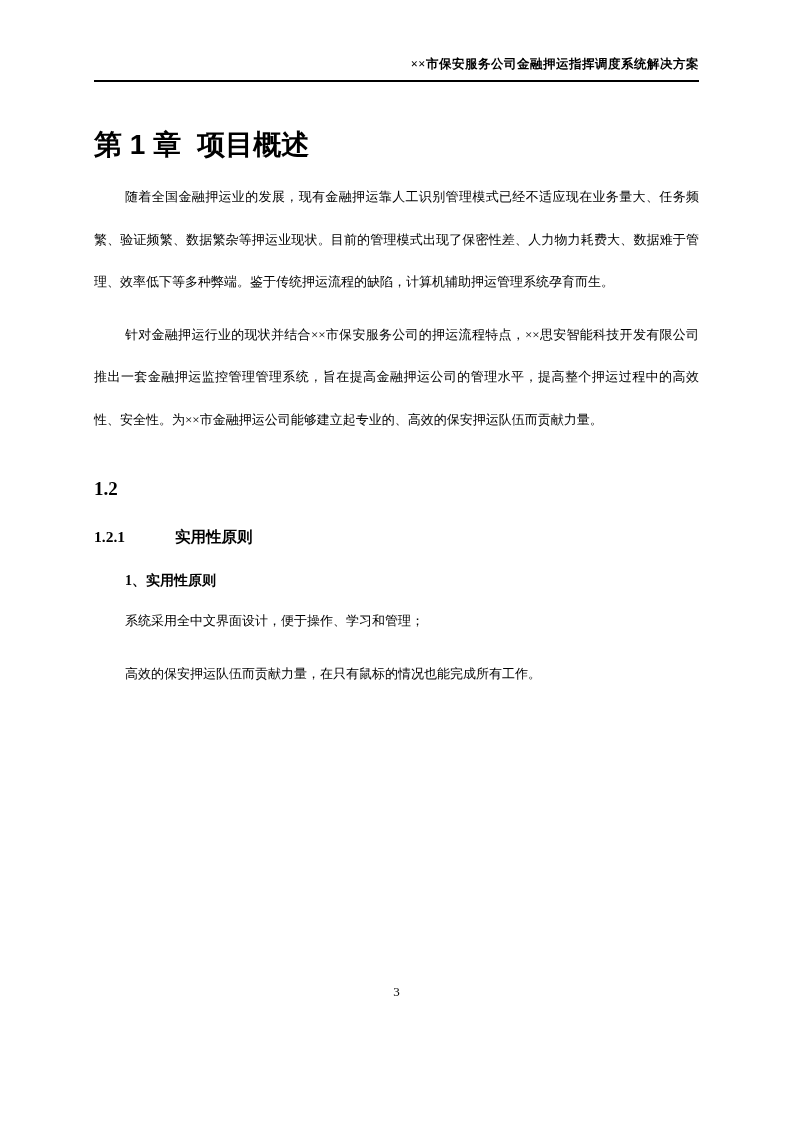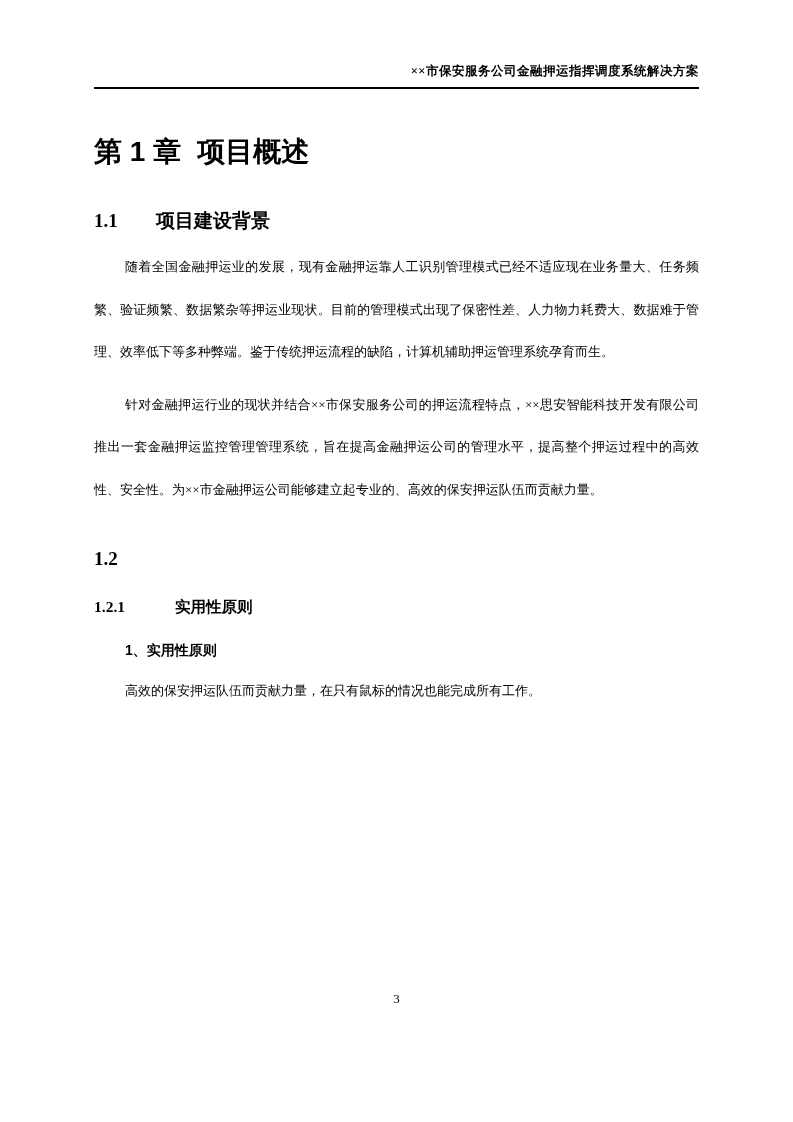--- a/index.html
+++ b/index.html
@@ -4,21 +4,21 @@
 <style>
   html, body {
     margin: 0;
     padding: 0;
     background: #ffffff;
   }
   .page {
     position: relative;
     width: 793px;
     height: 1054px;
-    margin: 15px auto;
+    margin: 8px auto;
     background: #ffffff;
     box-sizing: border-box;
     padding: 0 94px;
     font-family: "Liberation Serif", "DejaVu Serif", serif;
     color: #000000;
     overflow: hidden;
   }
   .doc-header {
     padding-top: 48px;
     padding-bottom: 7px;
@@ -61,21 +61,21 @@
   }
   .h3 .sec-num {
     margin-right: 10px;
     font-family: "Liberation Serif", "DejaVu Serif", serif;
   }
   .h4 {
     margin-top: 24px;
     margin-left: 31px;
     font-size: 14px;
     font-weight: bold;
-    font-family: Liberation Sans, sans-serif;
+    font-family: Liberation Serif, serif;
   }
   .body-text {
     margin: 0;
     margin-top: 10px;
     font-size: 13px;
     line-height: 42.5px;
     text-align: justify;
     text-indent: 31px;
     word-break: break-all;
   }
@@ -96,39 +96,36 @@
 
   <div class="doc-header">
     <span>××市保安服务公司金融押运指挥调度系统解决方案</span>
   </div>
 
   <div class="chapter-title">
     <span class="chapter-num">第 1 章</span>
     <span>项目概述</span>
   </div>
 
-  <div class="h2">
-    <span class="sec-num">1.1</span>
-    <span>项目建设背景</span>
-  </div>
 
   <p class="body-text first">随着全国金融押运业的发展，现有金融押运靠人工识别管理模式已经不适应现在业务量大、任务频繁、验证频繁、数据繁杂等押运业现状。目前的管理模式出现了保密性差、人力物力耗费大、数据难于管理、效率低下等多种弊端。鉴于传统押运流程的缺陷，计算机辅助押运管理系统孕育而生。</p>
 
   <p class="body-text">针对金融押运行业的现状并结合××市保安服务公司的押运流程特点，××思安智能科技开发有限公司推出一套金融押运监控管理管理系统，旨在提高金融押运公司的管理水平，提高整个押运过程中的高效性、安全性。为××市金融押运公司能够建立起专业的、高效的保安押运队伍而贡献力量。</p>
 
   <div class="h2">
     <span class="sec-num">1.2</span>
   </div>
 
   <div class="h3">
     <span class="sec-num">1.2.1</span>
     <span>实用性原则</span>
   </div>
 
   <div class="h4">1、实用性原则</div>
 
 
+  <p class="body-text">系统采用全中文界面设计，便于操作、学习和管理；</p>
 
   <p class="body-text">高效的保安押运队伍而贡献力量，在只有鼠标的情况也能完成所有工作。</p>
 
   <div class="doc-footer">3</div>
 
 </div>
 
 </body></html>

